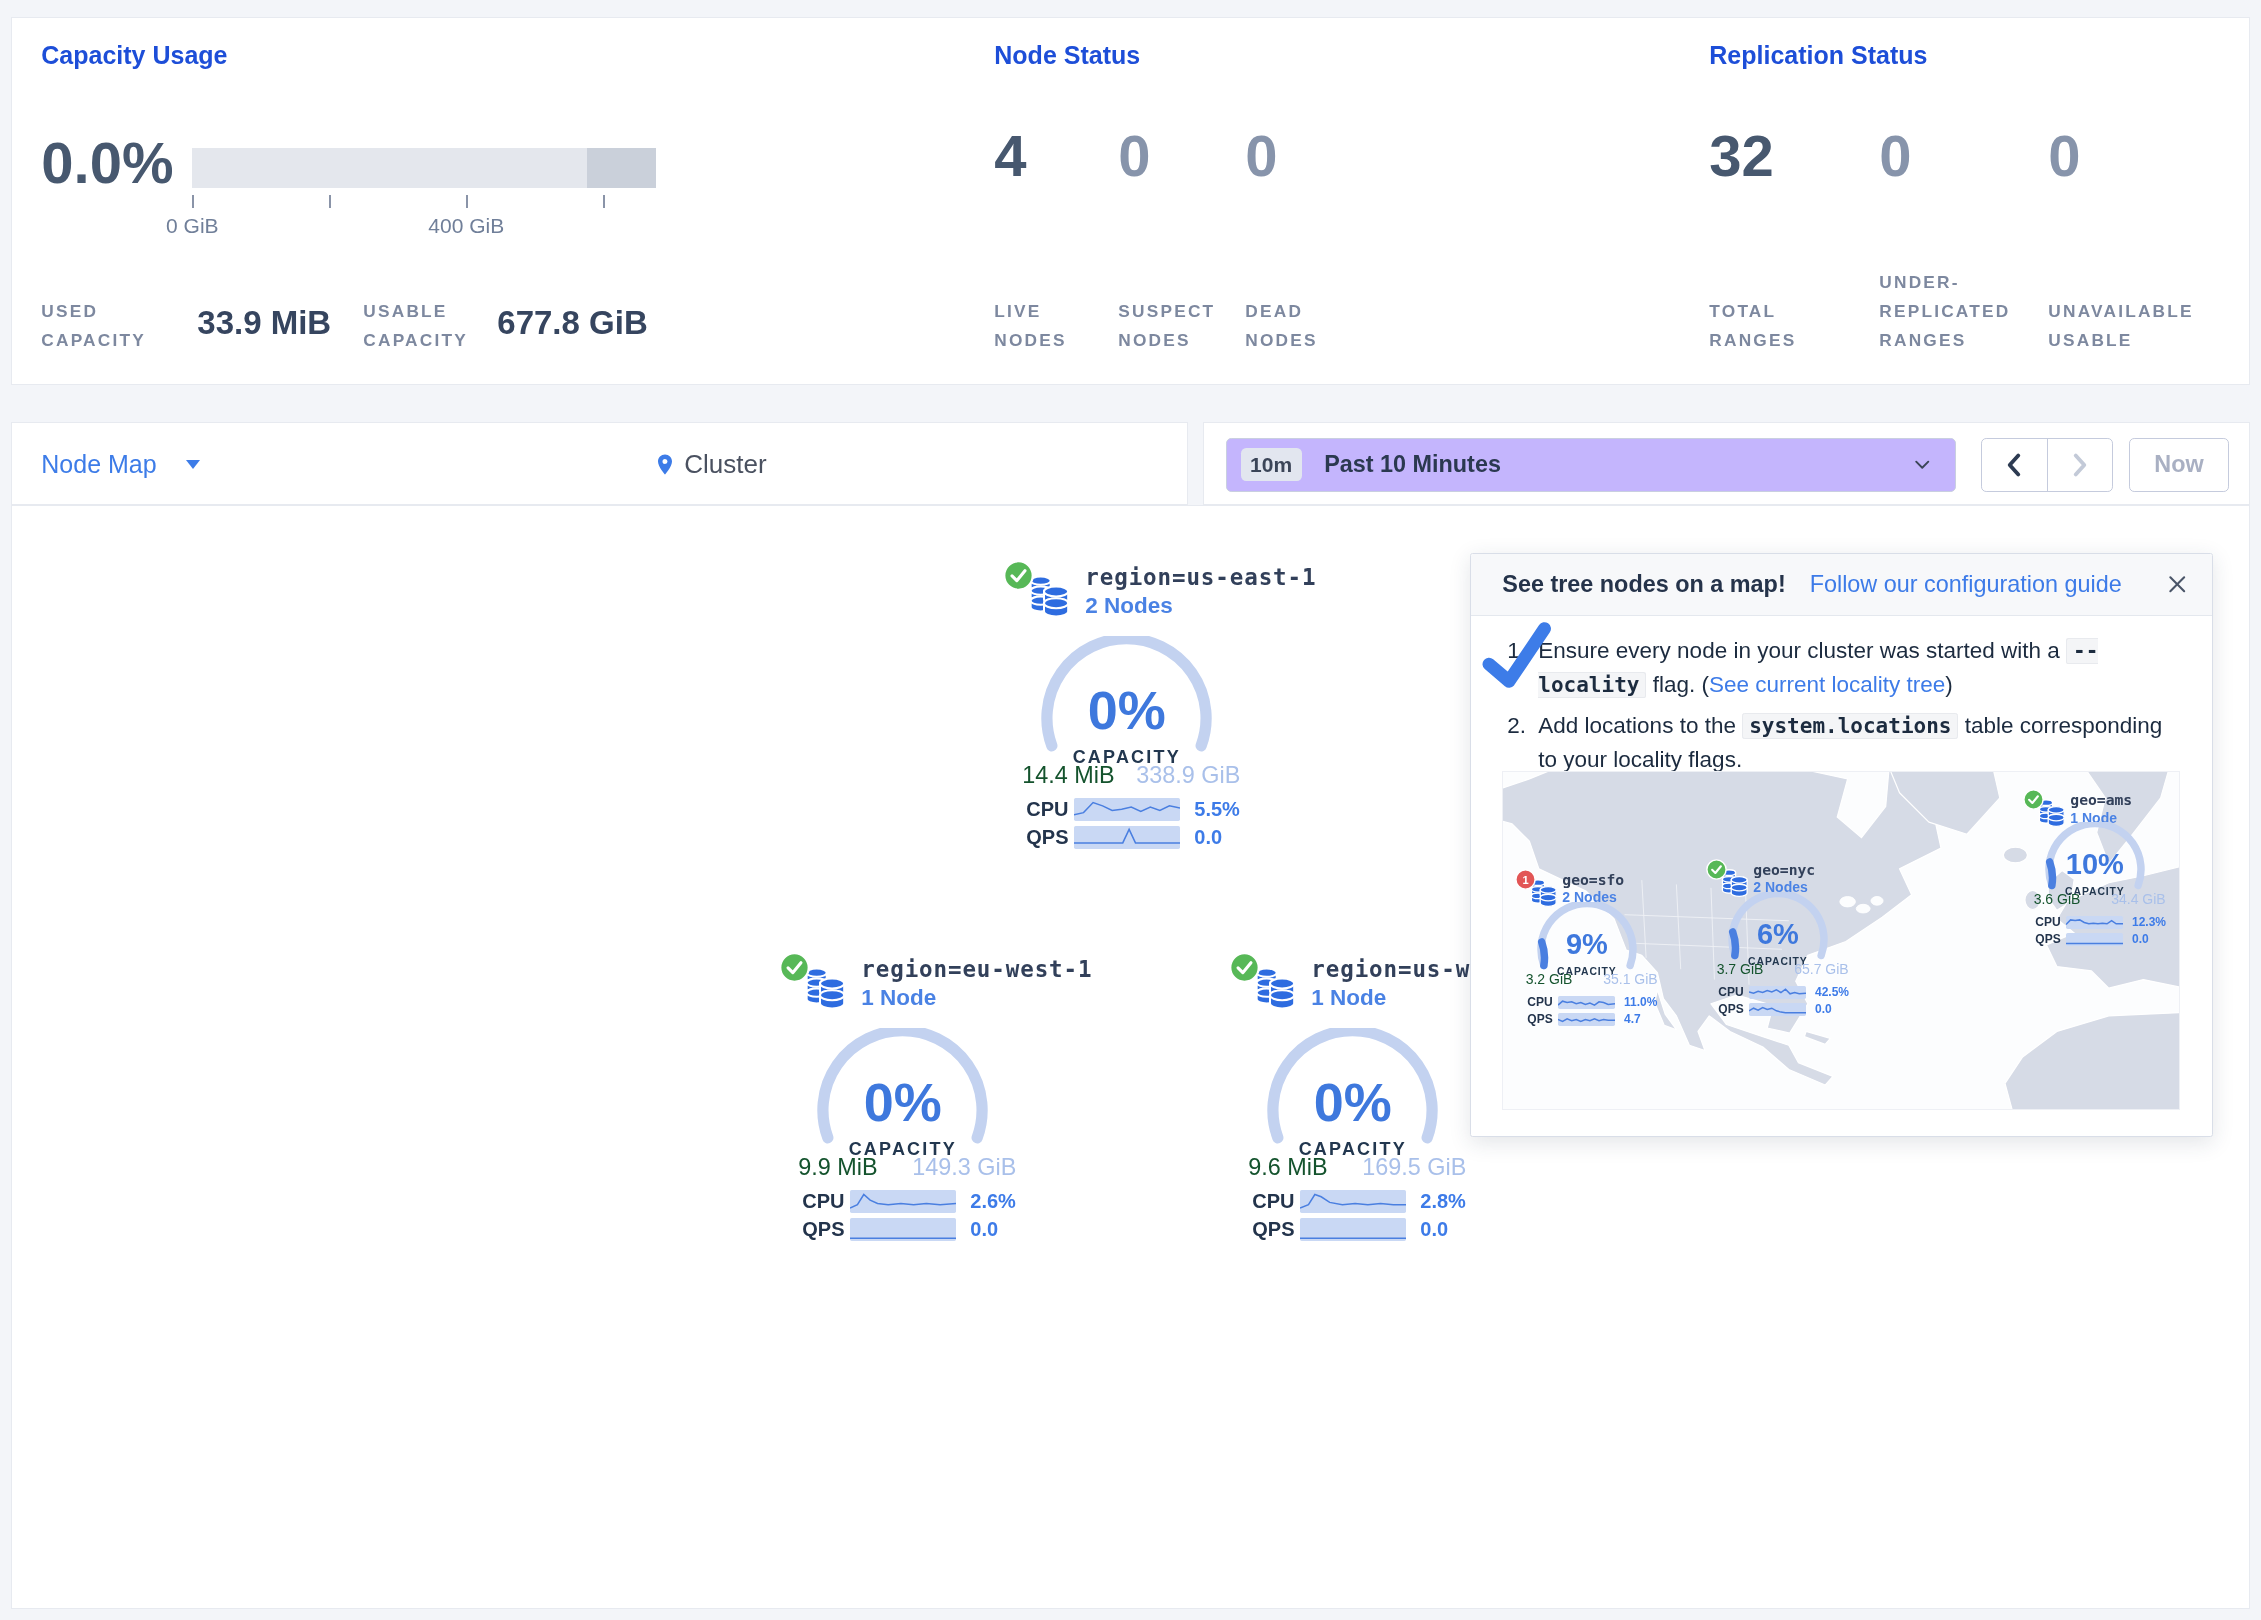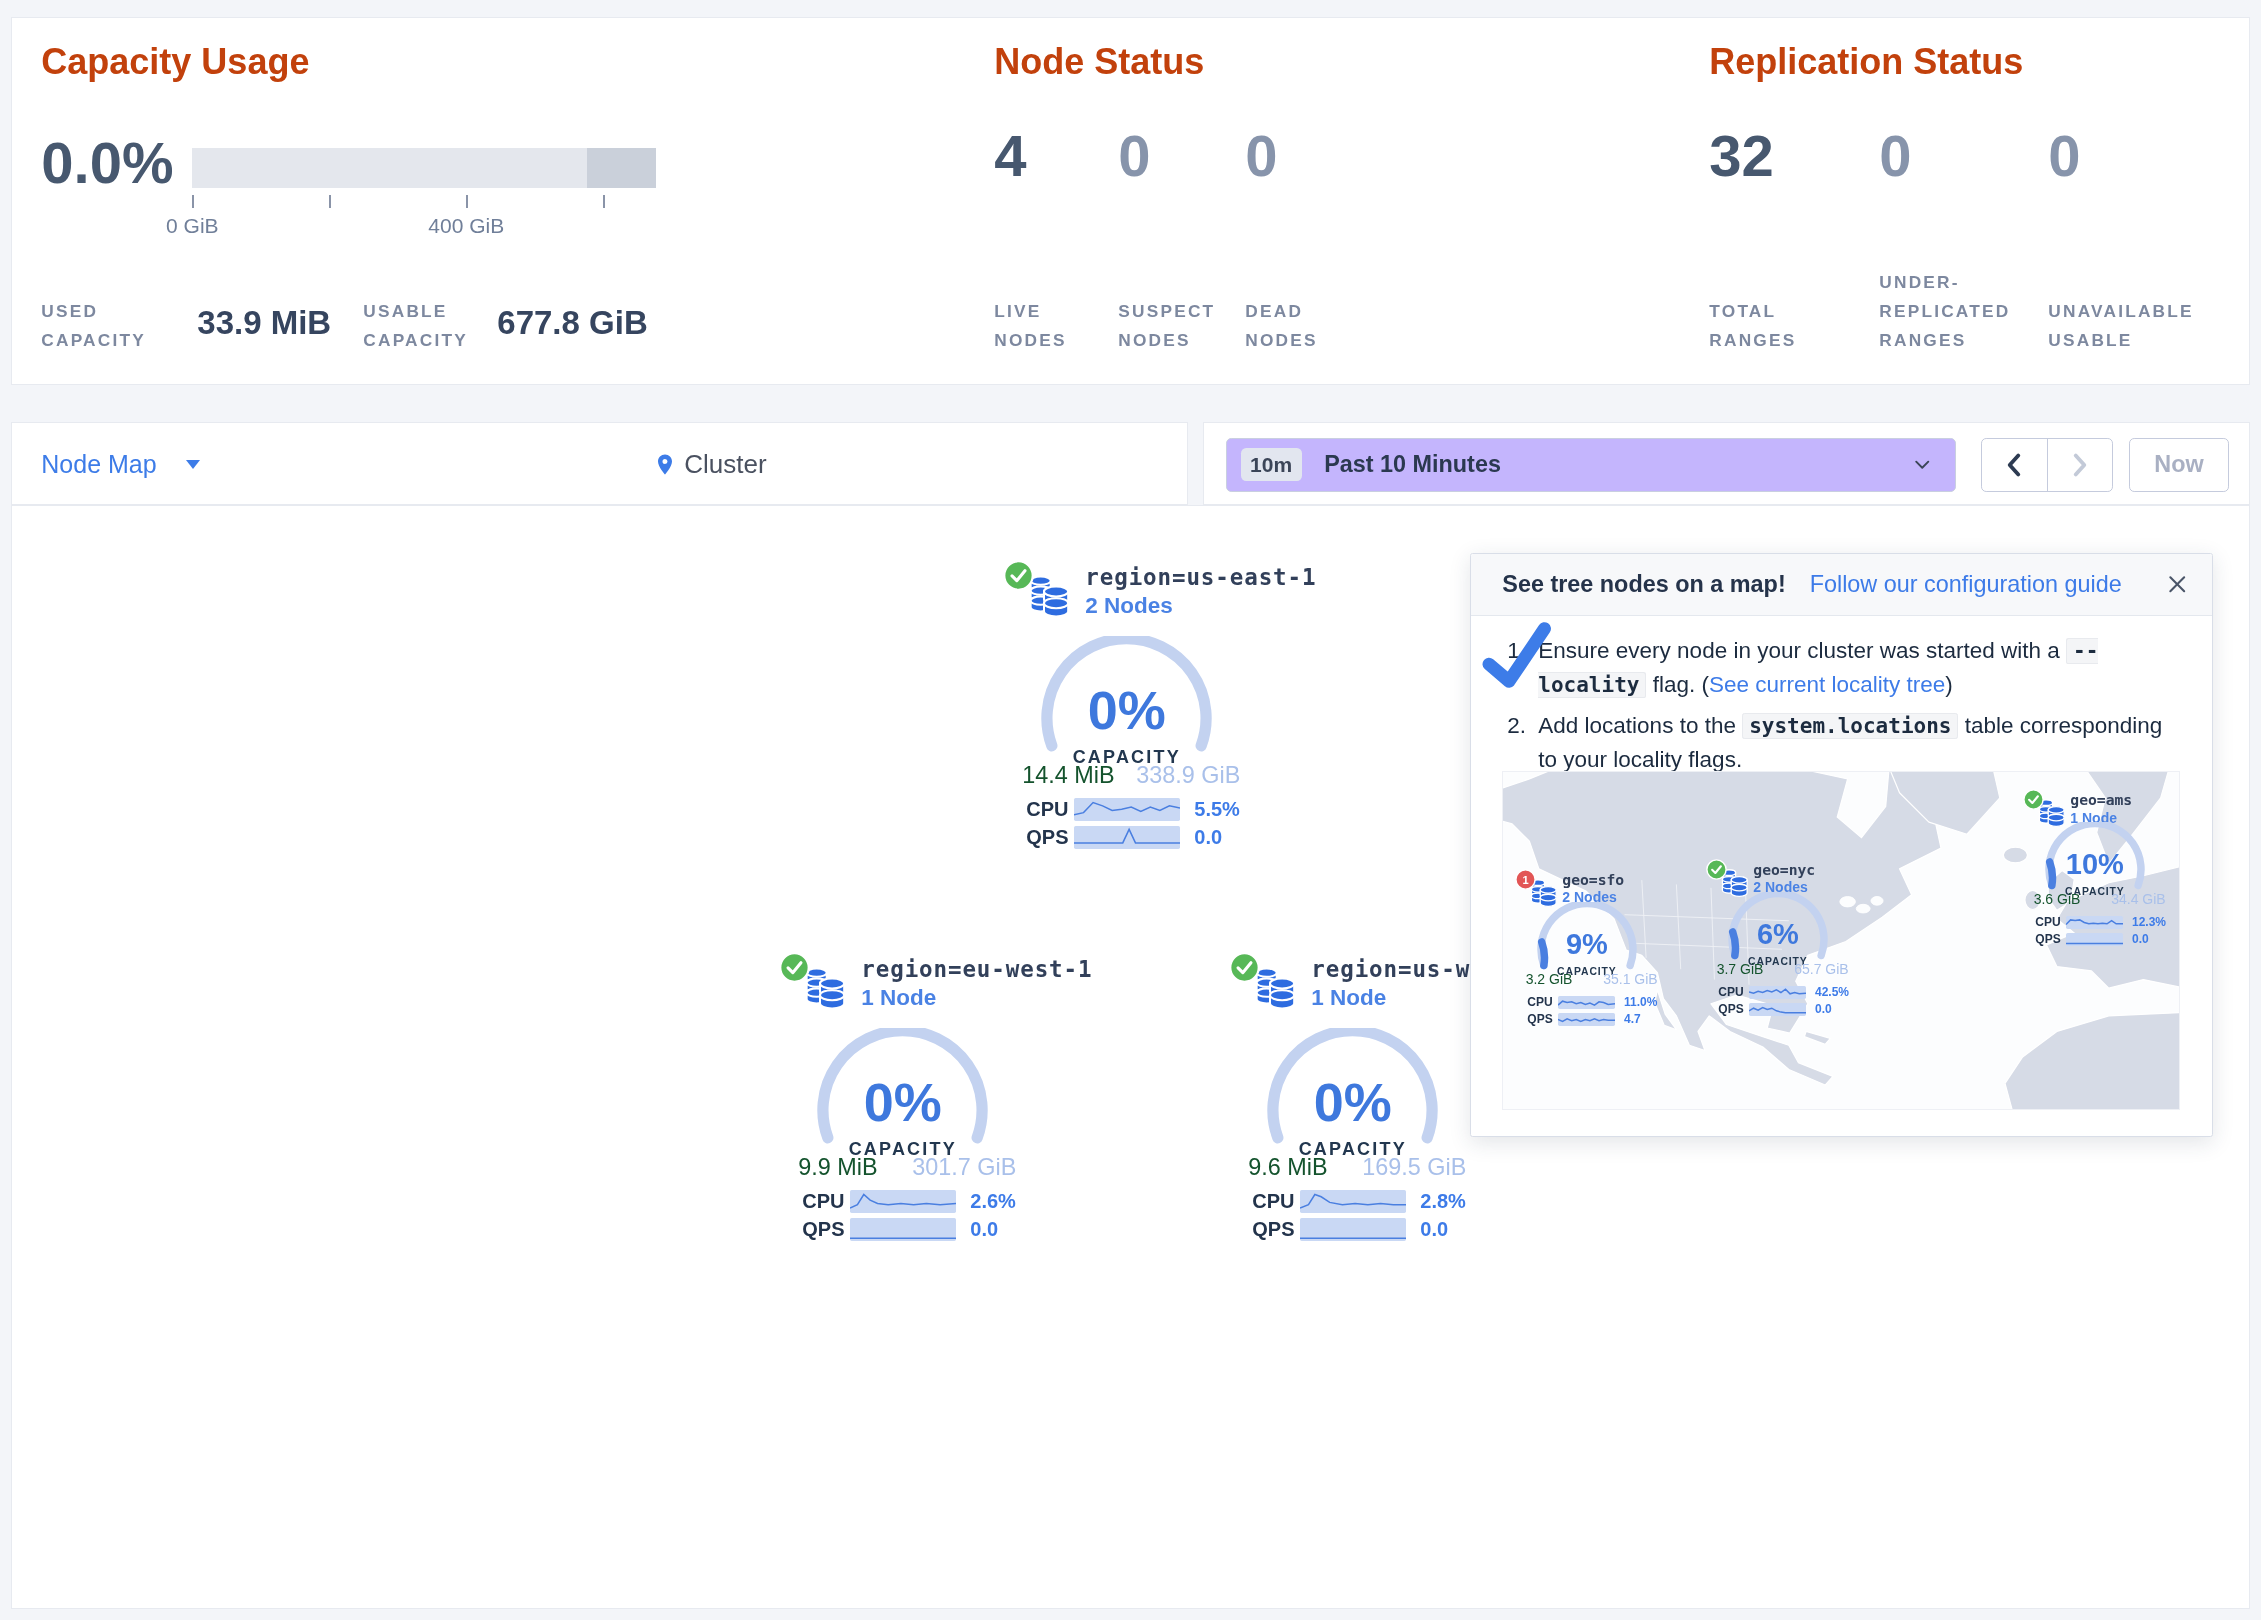--- a/index.html
+++ b/index.html
@@ -1,21 +1,21 @@
 <!DOCTYPE html>
 <html style="font-size:14px"><head>
 <meta charset="utf-8">
 <style>
   html,body{margin:0;padding:0;background:#f3f5f9;font-family:"Liberation Sans",sans-serif;}
   .page{position:relative;width:2261px;height:1621px;overflow:hidden;}
   .card{position:absolute;background:#fff;border:0.9px solid #e7eaf0;box-sizing:border-box;}
 
   
   #top-card{left:11.3px;top:17.3px;width:2239px;height:368px;}
-  .sec-title{position:absolute;font-size:36px;font-weight:700;color:#c2410c;white-space:nowrap;}
+  .sec-title{position:absolute;font-size:25px;font-weight:700;color:#1d4ed8;white-space:nowrap;}
   .bignum{position:absolute;font-size:58px;font-weight:700;color:#47586f;white-space:nowrap;}
   .bignum.muted{color:#8794ab;font-weight:600;}
   .statlabel{position:absolute;bottom:29px;font-size:17.3px;font-weight:600;color:#7d889f;letter-spacing:2.2px;line-height:29px;}
   .statvalue{position:absolute;font-size:33px;font-weight:700;color:#36455f;white-space:nowrap;}
 
   #cap-bar{position:absolute;left:180px;top:130px;width:464px;height:40px;background:#e4e7ed;}
   #cap-bar-dark{position:absolute;right:0;top:0;width:15%;height:100%;background:#cad0da;}
   .tick{position:absolute;top:177px;width:1.7px;height:13px;background:#8a94a8;}
   .ticklabel{position:absolute;top:196px;font-size:21px;color:#707f99;transform:translateX(-50%);white-space:nowrap;}
 
@@ -280,21 +280,21 @@
       </div>
       <div class="gaugebox">
         <svg width="173" height="173" viewBox="0 0 200 200">
             <use href="#gauge-path" class="gauge-arc" stroke-width="13" stroke-linecap="round"></use>
           </svg>
         <div class="gauge-pct">0%</div>
         <div class="gauge-cap">CAPACITY</div>
       </div>
       <div class="capvals">
         <span class="used">9.9 MiB</span>
-        <span class="total">301.7 GiB</span>
+        <span class="total">149.3 GiB</span>
       </div>
       <div class="metric-row cpu">
         <span class="mlabel">CPU</span>
         <svg class="spark" viewBox="0 0 100 20" preserveAspectRatio="none">
             <polyline points="0,16 7,13 13,4 19,9 26,12 36,13 48,12 60,13 72,12 85,13 100,12"></polyline>
           </svg>
         <span class="mval">2.6%</span>
       </div>
       <div class="metric-row qps">
         <span class="mlabel">QPS</span>

